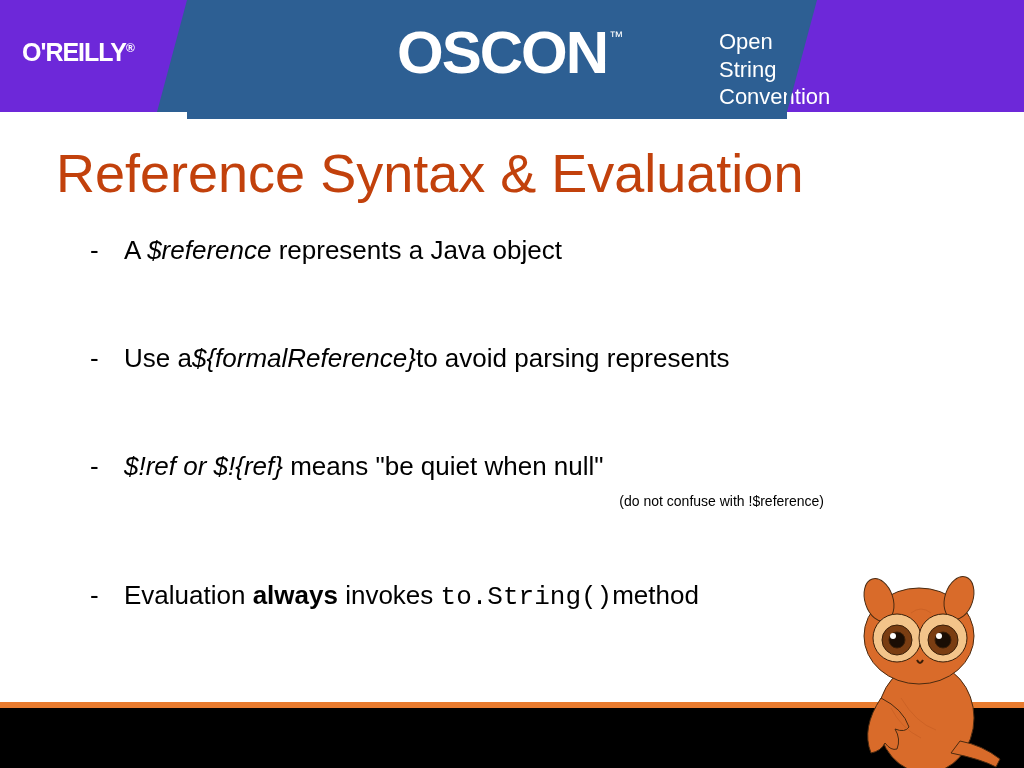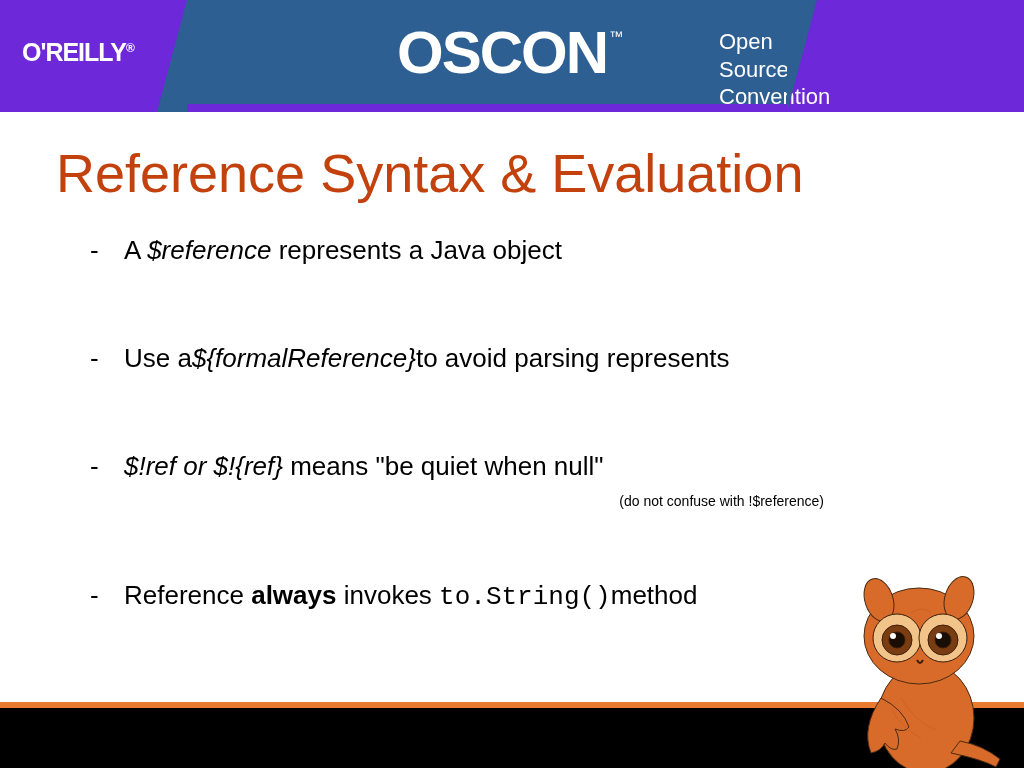--- a/index.html
+++ b/index.html
@@ -10,21 +10,21 @@
     position: relative;
     width: 100%;
     height: 112px;
     background: #6d28d9;
   }
   .blue-banner {
     position: absolute;
     left: 187px;
     top: 0;
     width: 600px;
-    height: 104px;
+    height: 119px;
     background: #2d5f93;
   }
   .blue-banner::before {
     content: "";
     position: absolute;
     left: -30px;
     top: 0;
     width: 0; height: 0;
     border-top: 112px solid transparent;
     border-right: 30px solid #2d5f93;
@@ -140,21 +140,21 @@
 
 <div class="header">
   <div class="oreilly">
     <span>O'REILLY</span><sup>®</sup>
   </div>
   <div class="blue-banner">
     <div class="oscon">
       <span>OSCON</span><span class="tm">™</span>
     </div>
     <div class="convention">
-      <div>Open Source</div>
+      <div>Open String</div>
       <div>Convention</div>
     </div>
   </div>
 </div>
 
 <h1 class="title">Reference Syntax &amp; Evaluation</h1>
 
 <div class="bullets">
 
   <div class="bullet">
@@ -175,21 +175,21 @@
     <span class="dash">-</span>
     <span class="text">
       <span class="italic">$!ref or $!{ref}</span><span> means "be quiet when null"</span>
     </span>
   </div>
   <div class="note">(do not confuse with !$reference)</div>
 
   <div class="bullet">
     <span class="dash">-</span>
     <span class="text">
-      <span>Reference </span><span class="bold">always</span><span> invokes </span><span class="mono">to.String()</span><span>method</span>
+      <span>Evaluation </span><span class="bold">always</span><span> invokes </span><span class="mono">to.String()</span><span>method</span>
     </span>
   </div>
 
 </div>
 
 <div class="footer"></div>
 
 <svg class="mascot" viewBox="0 0 175 210">
   <g fill="#d96b2a" stroke="#4a2a10" stroke-width="1">
 

